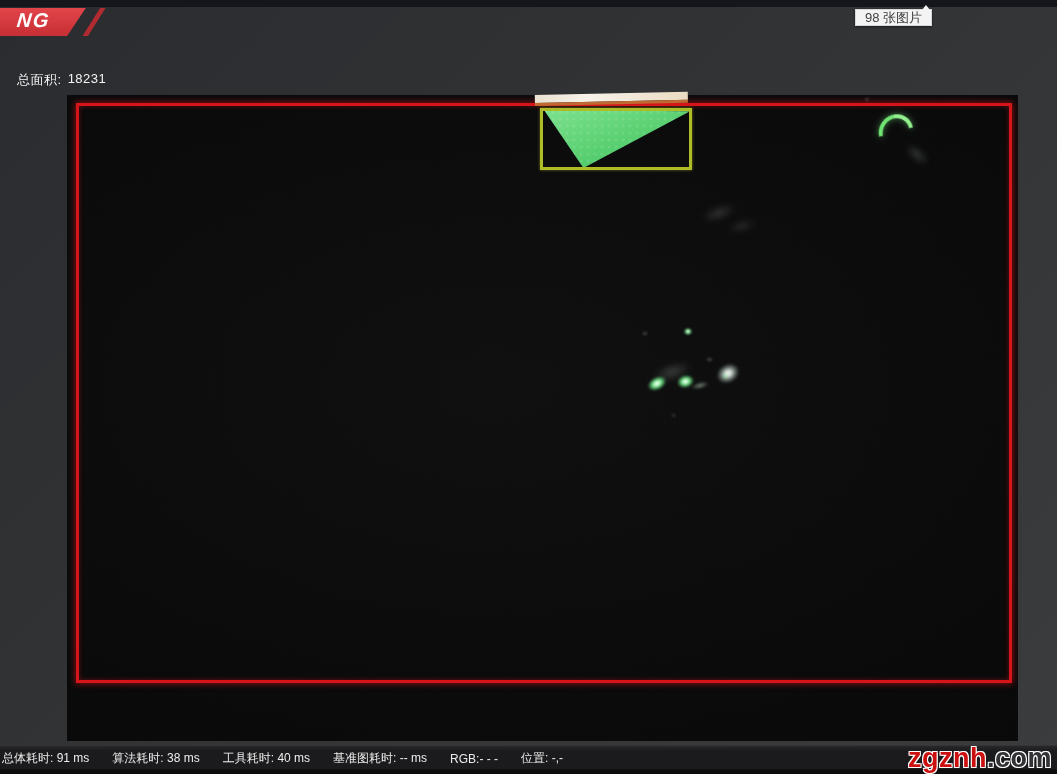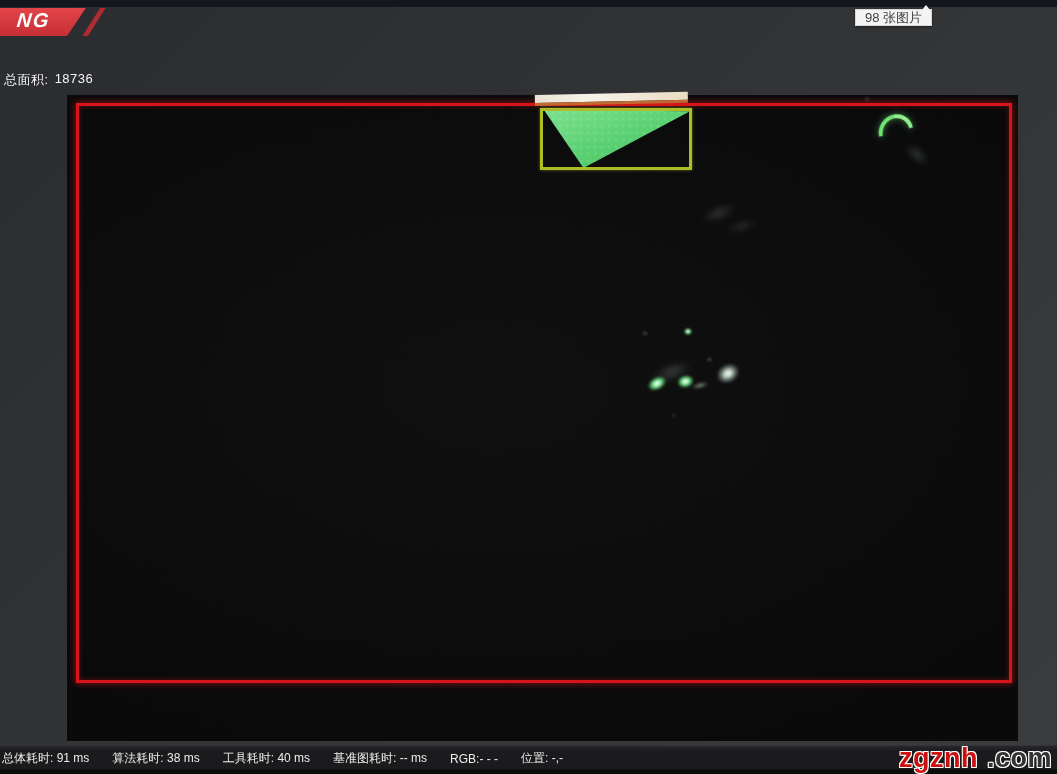--- a/index.html
+++ b/index.html
@@ -25,21 +25,21 @@
   
   .tooltip{position:absolute;left:855px;top:9px;width:77px;height:17px;background:#f4f4f4;
            border:1px solid #d8d8d8;box-shadow:0 1px 2px rgba(0,0,0,.45);
            display:flex;align-items:center;justify-content:center;
            font-size:13px;color:#3e3e3e;}
   .tooltip-arrow{position:absolute;left:66px;top:-5px;width:0;height:0;
            border-left:4px solid transparent;border-right:4px solid transparent;
            border-bottom:5px solid #f4f4f4;}
 
   
-  .total-area{position:absolute;left:4px;top:71px;font-size:13px;color:#f5f5f5;
+  .total-area{position:absolute;left:17px;top:71px;font-size:13px;color:#f5f5f5;
               letter-spacing:.5px;display:flex;gap:6px;}
 
   
   .viewer{position:absolute;left:67px;top:95px;width:951px;height:646px;
           background:
             radial-gradient(1100px 640px at 45% 45%, #101011 0%, #0a0a0b 60%, #080809 100%);}
   .viewer::after{content:"";position:absolute;inset:0;opacity:.05;pointer-events:none;
           background-image:radial-gradient(rgba(255,255,255,.5) .5px,transparent 1px);
           background-size:9px 9px;}
   .roi-rect{position:absolute;left:9px;top:8px;width:936px;height:580px;z-index:2;
@@ -100,42 +100,42 @@
           display:flex;align-items:center;gap:23px;padding:0 0 3px 2px;
           font-size:12px;color:#ececec;}
   .statusbar span{white-space:nowrap;text-align:right;}
 
   
   .watermark{position:absolute;right:5px;bottom:2px;z-index:7;font-size:27px;font-weight:800;
           letter-spacing:.5px;line-height:1;}
   .watermark .wm-red{color:var(--watermark-red,#cc1010);
           text-shadow:-1px -1px 0 #fff,1px -1px 0 #fff,-1px 1px 0 #fff,1px 1px 0 #fff;}
   .watermark .wm-dark{color:#333336;
-          text-shadow:-1px -1px 0 #fff,1px -1px 0 #fff,-1px 1px 0 #fff,1px 1px 0 #fff;margin-left:9px;}
+          text-shadow:-1px -1px 0 #fff,1px -1px 0 #fff,-1px 1px 0 #fff,1px 1px 0 #fff;}
 </style>
 </head>
 <body>
 
 <div class="app">
   <div class="top-strip"></div>
 
   <div class="ng-badge">
     <div class="ng-main"></div>
     <div class="ng-slash"></div>
     <div class="ng-text">NG</div>
   </div>
 
   <div class="tooltip">
     <div class="tooltip-arrow"></div>
     <span>98 张图片</span>
   </div>
 
   <div class="total-area">
     <span>总面积:</span>
-    <span>18736</span>
+    <span>18231</span>
   </div>
 
   <div class="viewer">
     <div class="blob dot-top"></div>
     <div class="crescent"></div>
     <div class="blob crescent-tail"></div>
     <div class="blob wisp-1"></div>
     <div class="blob wisp-2"></div>
     <div class="blob dot-a"></div>
     <div class="blob dot-b"></div>

